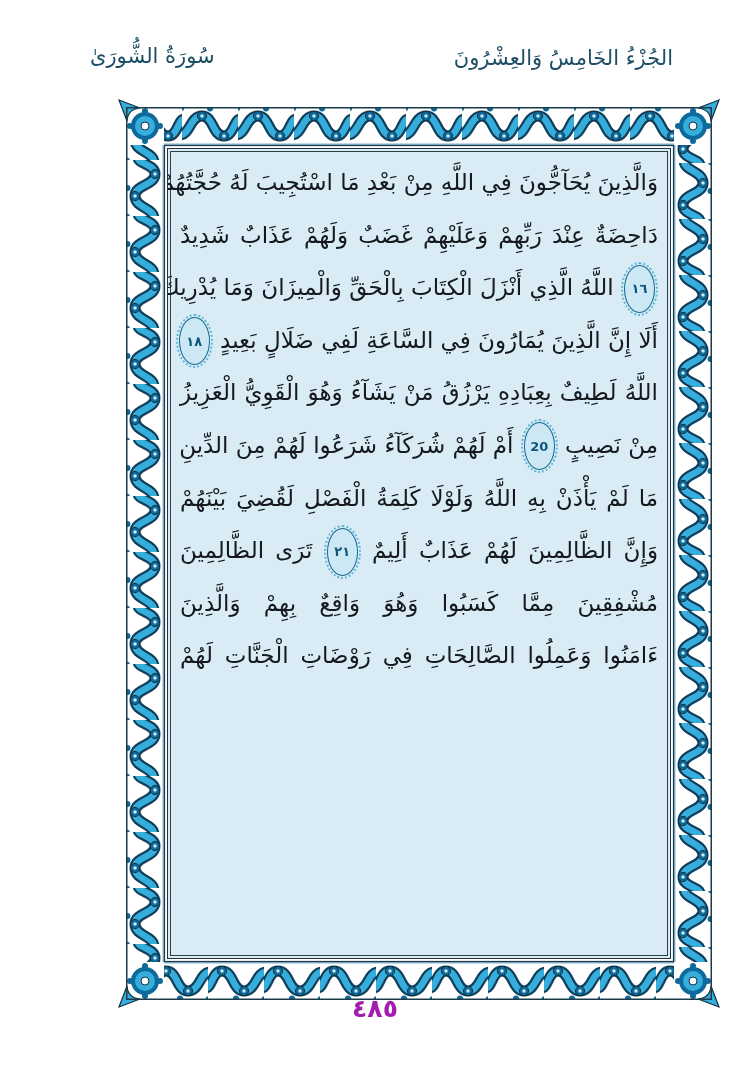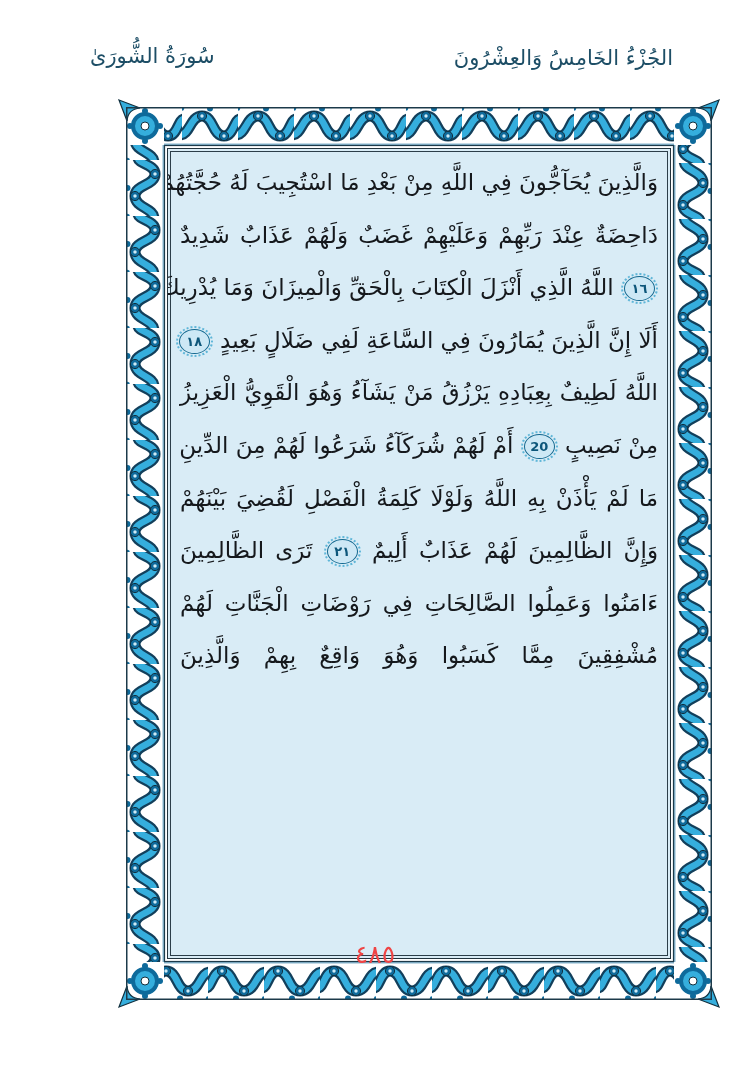--- a/index.html
+++ b/index.html
@@ -31,31 +31,31 @@
   .lines{
     position:absolute;inset:7px 12px;direction:rtl;
   }
   .qline{
     height:52.6px;line-height:52.6px;font-size:23px;color:#15181c;
     text-align:justify;text-align-last:justify;white-space:nowrap;
     font-family:"DejaVu Sans",sans-serif;
   }
   .ayah{
     display:inline-flex;align-items:center;justify-content:center;
-    width:31px;height:25px;border-radius:50%;
+    width:31px;height:48px;border-radius:50%;
     background:#cde8f5;border:1.5px solid #13688f;
     outline:2px dotted #5fb6d8;outline-offset:1px;
     box-sizing:border-box;font-size:13px;font-weight:bold;color:#0d567a;
     vertical-align:middle;line-height:1;margin:0 3px;
     white-space:nowrap;text-align:center;text-align-last:center;
   }
   
   .page-number{
-    position:absolute;top:940px;left:0;width:100%;text-align:center;
-    font-size:25px;font-weight:normal;color:#ef4444;direction:rtl;
+    position:absolute;top:994px;left:0;width:100%;text-align:center;
+    font-size:25px;font-weight:bold;color:#a21caf;direction:rtl;
   }
 </style>
 </head>
 <body>
 
 <div class="hdr hdr-juz">الجُزْءُ الخَامِسُ وَالعِشْرُونَ</div>
 <div class="hdr hdr-surah">سُورَةُ الشُّورَىٰ</div>
 
 <div class="frame">
   <svg width="586" height="893" viewBox="0 0 586 893" aria-hidden="true">
@@ -107,19 +107,19 @@
   <div class="text-panel">
     <div class="lines">
         <div class="qline"><span>وَالَّذِينَ يُحَآجُّونَ فِي اللَّهِ مِنْ بَعْدِ مَا اسْتُجِيبَ لَهُ حُجَّتُهُمْ</span></div>
         <div class="qline"><span>دَاحِضَةٌ عِنْدَ رَبِّهِمْ وَعَلَيْهِمْ غَضَبٌ وَلَهُمْ عَذَابٌ شَدِيدٌ</span></div>
         <div class="qline"><span class="ayah">١٦</span> <span>اللَّهُ الَّذِي أَنْزَلَ الْكِتَابَ بِالْحَقِّ وَالْمِيزَانَ وَمَا يُدْرِيكَ</span></div>
         <div class="qline"><span>أَلَا إِنَّ الَّذِينَ يُمَارُونَ فِي السَّاعَةِ لَفِي ضَلَالٍ بَعِيدٍ</span> <span class="ayah">١٨</span></div>
         <div class="qline"><span>اللَّهُ لَطِيفٌ بِعِبَادِهِ يَرْزُقُ مَنْ يَشَآءُ وَهُوَ الْقَوِيُّ الْعَزِيزُ</span></div>
         <div class="qline"><span>مِنْ نَصِيبٍ</span> <span class="ayah">20</span> <span>أَمْ لَهُمْ شُرَكَآءُ شَرَعُوا لَهُمْ مِنَ الدِّينِ</span></div>
         <div class="qline"><span>مَا لَمْ يَأْذَنْ بِهِ اللَّهُ وَلَوْلَا كَلِمَةُ الْفَصْلِ لَقُضِيَ بَيْنَهُمْ</span></div>
         <div class="qline"><span>وَإِنَّ الظَّالِمِينَ لَهُمْ عَذَابٌ أَلِيمٌ</span> <span class="ayah">٢١</span> <span>تَرَى الظَّالِمِينَ</span></div>
+        <div class="qline"><span>مُشْفِقِينَ مِمَّا كَسَبُوا وَهُوَ وَاقِعٌ بِهِمْ وَالَّذِينَ</span></div>
         <div class="qline"><span>ءَامَنُوا وَعَمِلُوا الصَّالِحَاتِ فِي رَوْضَاتِ الْجَنَّاتِ لَهُمْ</span></div>
-        <div class="qline"><span>مُشْفِقِينَ مِمَّا كَسَبُوا وَهُوَ وَاقِعٌ بِهِمْ وَالَّذِينَ</span></div>
       </div>
   </div>
 </div>
 
 <div class="page-number">٤٨٥</div>
 
 </body></html>

